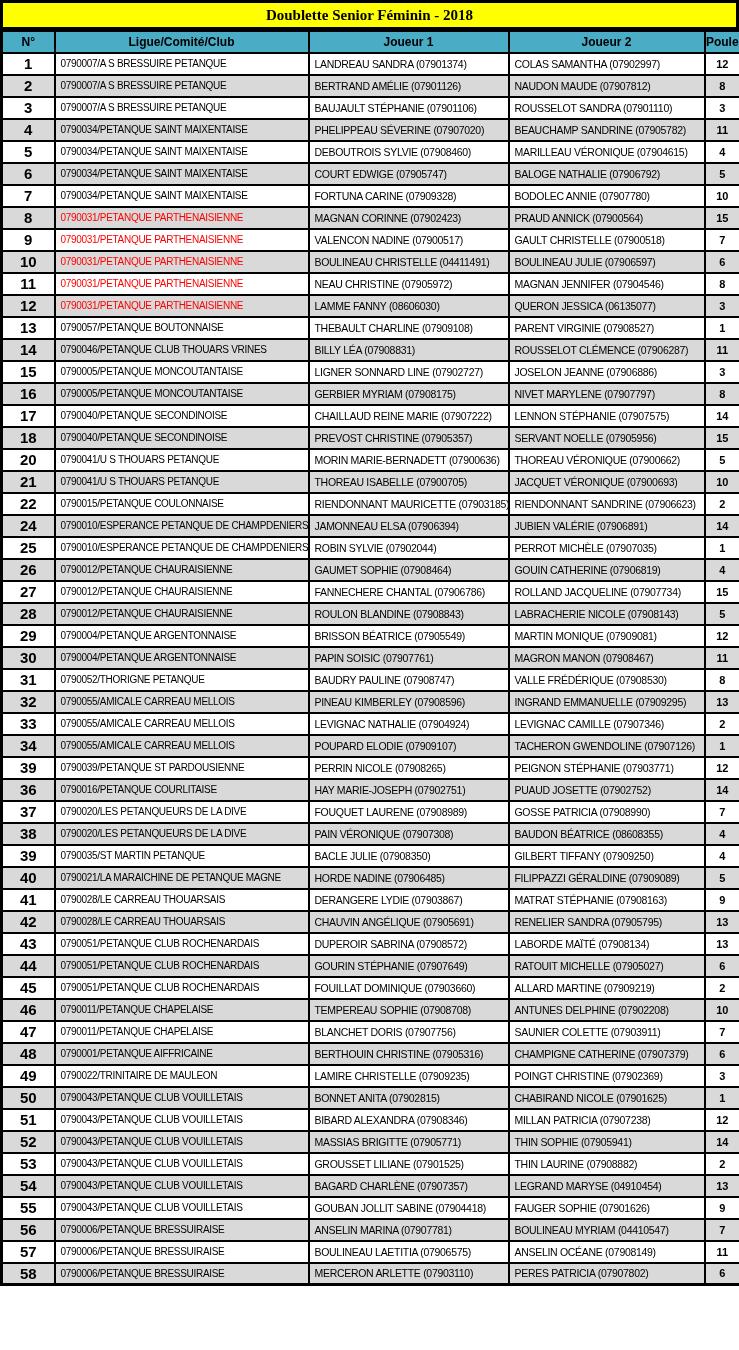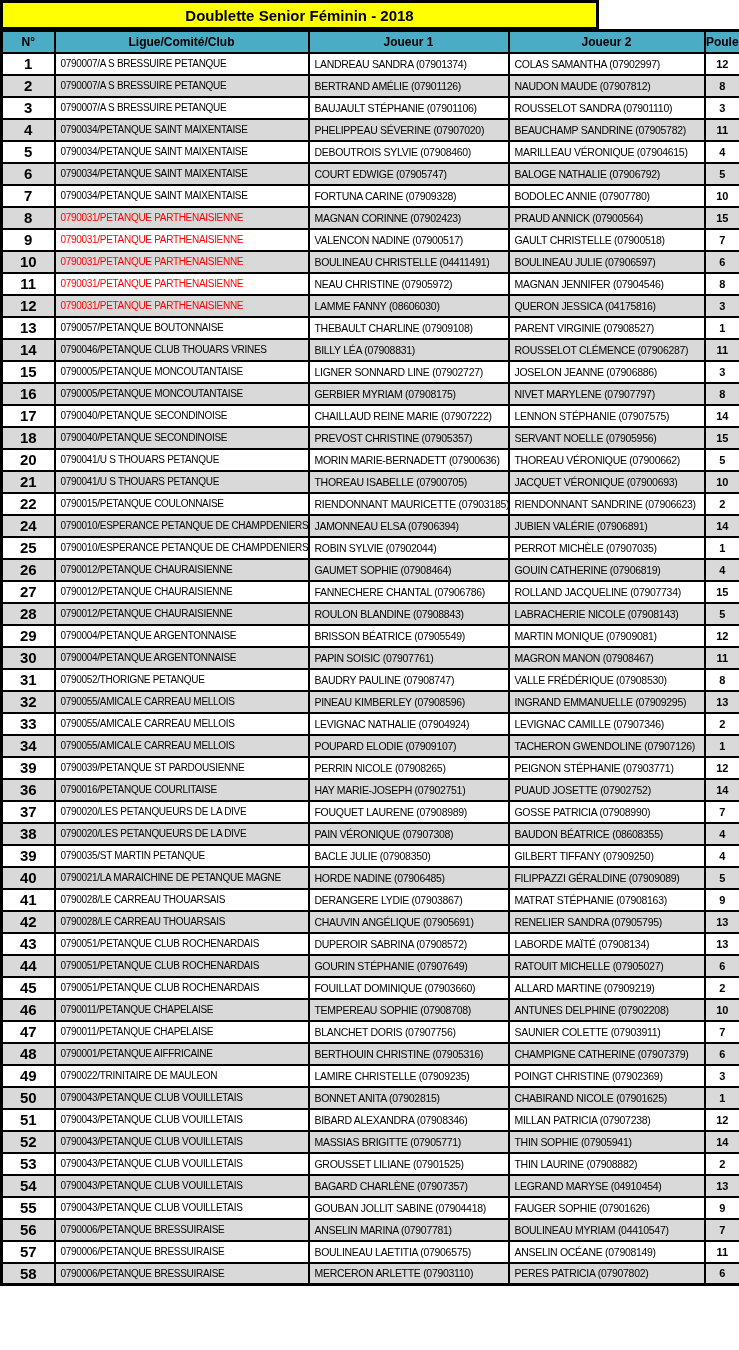--- a/index.html
+++ b/index.html
@@ -3,31 +3,32 @@
 <meta charset="utf-8">
 <style>
   html, body { margin: 0; padding: 0; background: #ffffff; }
   * { box-sizing: border-box; }
   .sheet {
     width: 739px;
     font-family: "Liberation Sans", sans-serif;
     color: #000;
   }
   .title-bar {
-    width: 599px;
+    width: 739px;
     height: 29px;
     background: #FFFF00;
     border: 3px solid #000;
     border-bottom-width: 2px;
     display: flex;
     align-items: center;
     justify-content: center;
     font-size: 15px;
     font-weight: bold;
     letter-spacing: 0px;
+    font-family: Liberation Serif, serif;
   }
   table {
     width: 739px;
     border-collapse: collapse;
     table-layout: fixed;
   }
   th, td {
     border: 2px solid #000;
     overflow: hidden;
     white-space: nowrap;
@@ -163,21 +164,21 @@
           <td class="td-num">11</td>
           <td class="td-club red">0790031/PETANQUE PARTHENAISIENNE</td>
           <td class="td-player">NEAU CHRISTINE (07905972)</td>
           <td class="td-player">MAGNAN JENNIFER (07904546)</td>
           <td class="td-poule">8</td>
         </tr>
         <tr>
           <td class="td-num">12</td>
           <td class="td-club red">0790031/PETANQUE PARTHENAISIENNE</td>
           <td class="td-player">LAMME FANNY (08606030)</td>
-          <td class="td-player">QUERON JESSICA (04175816)</td>
+          <td class="td-player">QUERON JESSICA (06135077)</td>
           <td class="td-poule">3</td>
         </tr>
         <tr>
           <td class="td-num">13</td>
           <td class="td-club">0790057/PETANQUE BOUTONNAISE</td>
           <td class="td-player">THEBAULT CHARLINE (07909108)</td>
           <td class="td-player">PARENT VIRGINIE (07908527)</td>
           <td class="td-poule">1</td>
         </tr>
         <tr>

